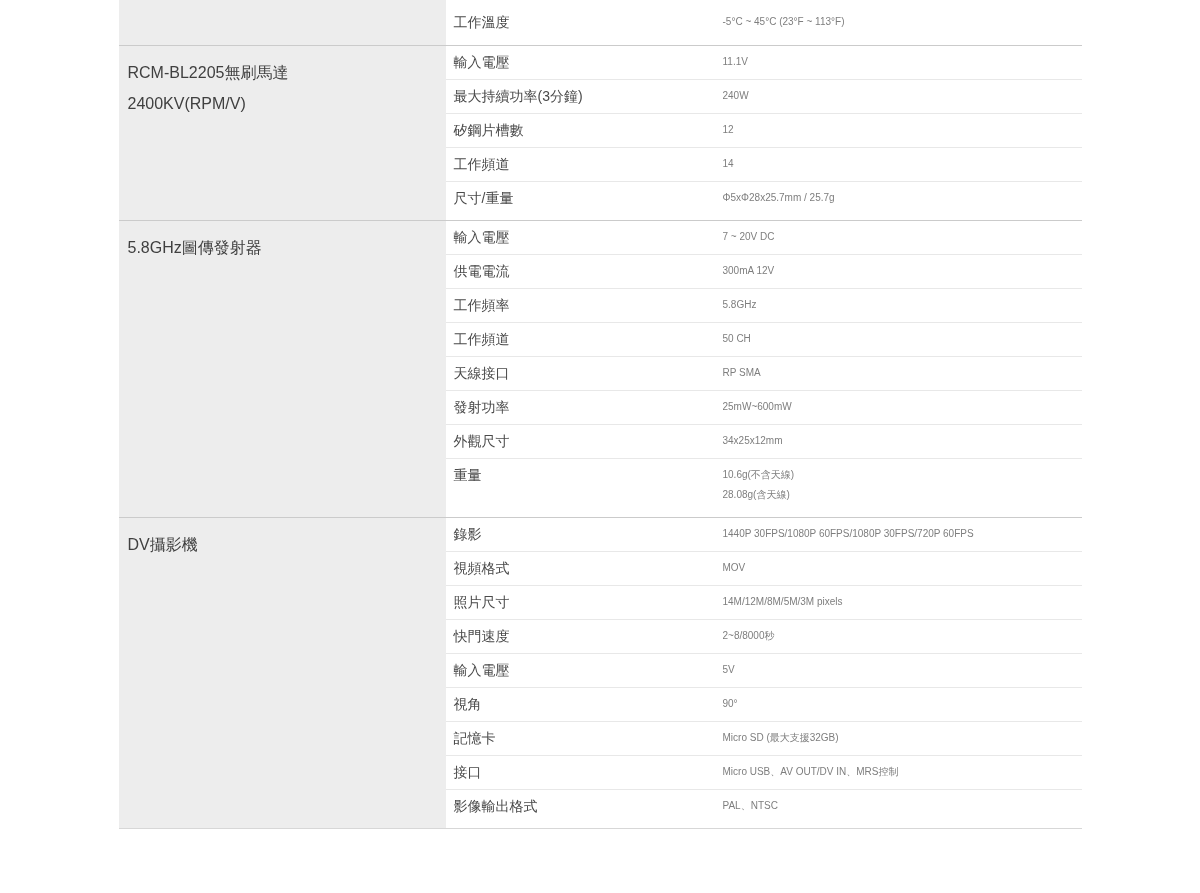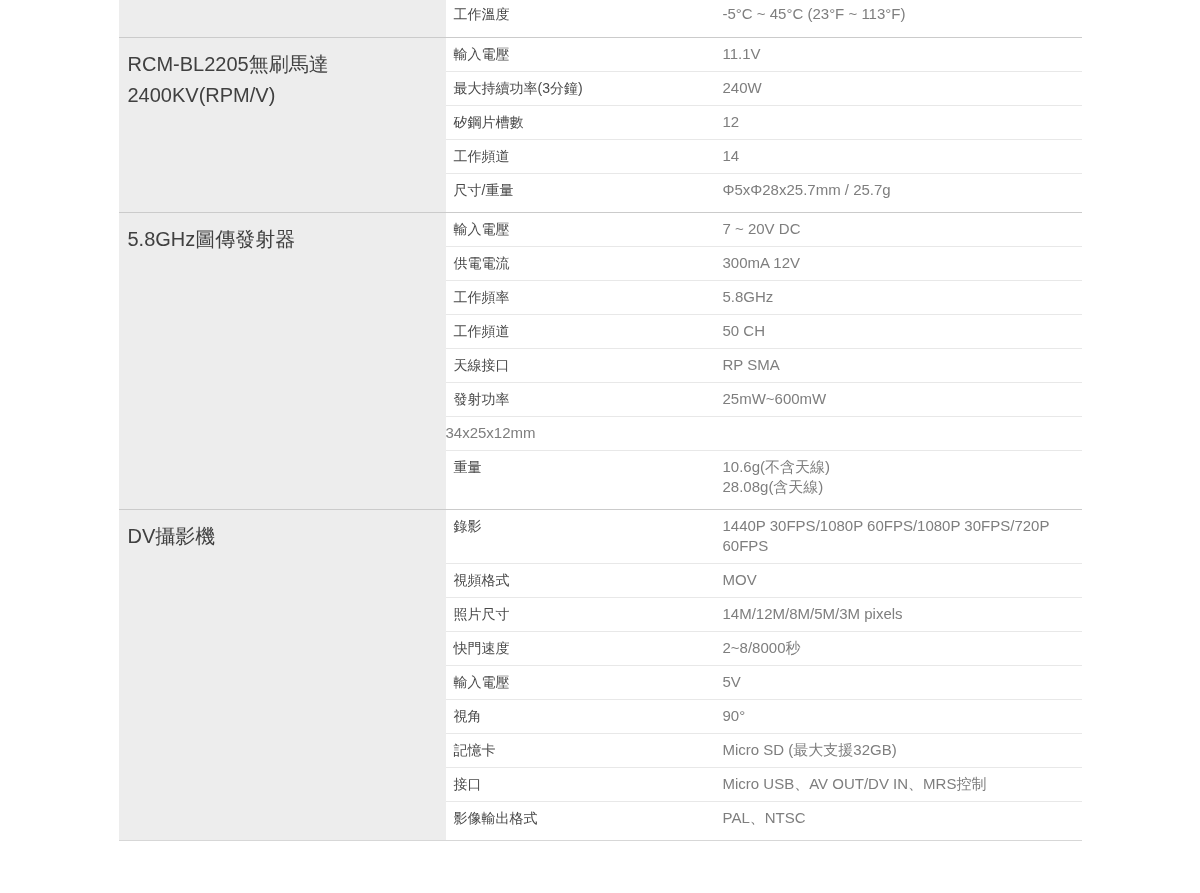--- a/index.html
+++ b/index.html
@@ -32,54 +32,54 @@
   .section + .section{
     border-top:1px solid var(--section-divider);
   }
   .section-title-cell{
     width:327px;
     flex-shrink:0;
     background:var(--sidebar-bg);
     padding:11px 10px 0 9px;
   }
   .title-line{
-    font-size:20px;
+    font-size:16px;
     line-height:31px;
     color:var(--title-text);
   }
   .section-rows{
     flex:1;
     display:flex;
     flex-direction:column;
   }
   .spec-row{
     display:flex;
     padding:6px 0 7px;
   }
   .spec-row:not(:last-child){
     border-bottom:1px solid var(--row-divider);
   }
   .spec-row:last-child{
     padding-bottom:12px;
   }
   .section--partial .spec-row{
-    padding-top:4px;
+    padding-top:12px;
     padding-bottom:13px;
   }
   .spec-label{
     width:277px;
     flex-shrink:0;
     padding-left:8px;
     font-size:14px;
     line-height:20px;
     color:var(--label-text);
   }
   .spec-value{
     flex:1;
-    font-size:15px;
+    font-size:10px;
     line-height:20px;
     color:var(--value-text);
     padding-right:4px;
   }
 </style>
 </head>
 <body>
 
 <div class="page">
   <div class="spec-table" id="spec-table">
@@ -180,20 +180,21 @@
   </div>
 
   <div class="spec-row">
     <div class="spec-label">發射功率</div>
     <div class="spec-value">
               <div class="value-line">25mW~600mW</div>
             </div>
   </div>
 
   <div class="spec-row">
+    <div class="spec-label">外觀尺寸</div>
     <div class="spec-value">
               <div class="value-line">34x25x12mm</div>
             </div>
   </div>
 
   <div class="spec-row">
     <div class="spec-label">重量</div>
     <div class="spec-value">
               <div class="value-line">10.6g(不含天線)</div>
               <div class="value-line">28.08g(含天線)</div>

